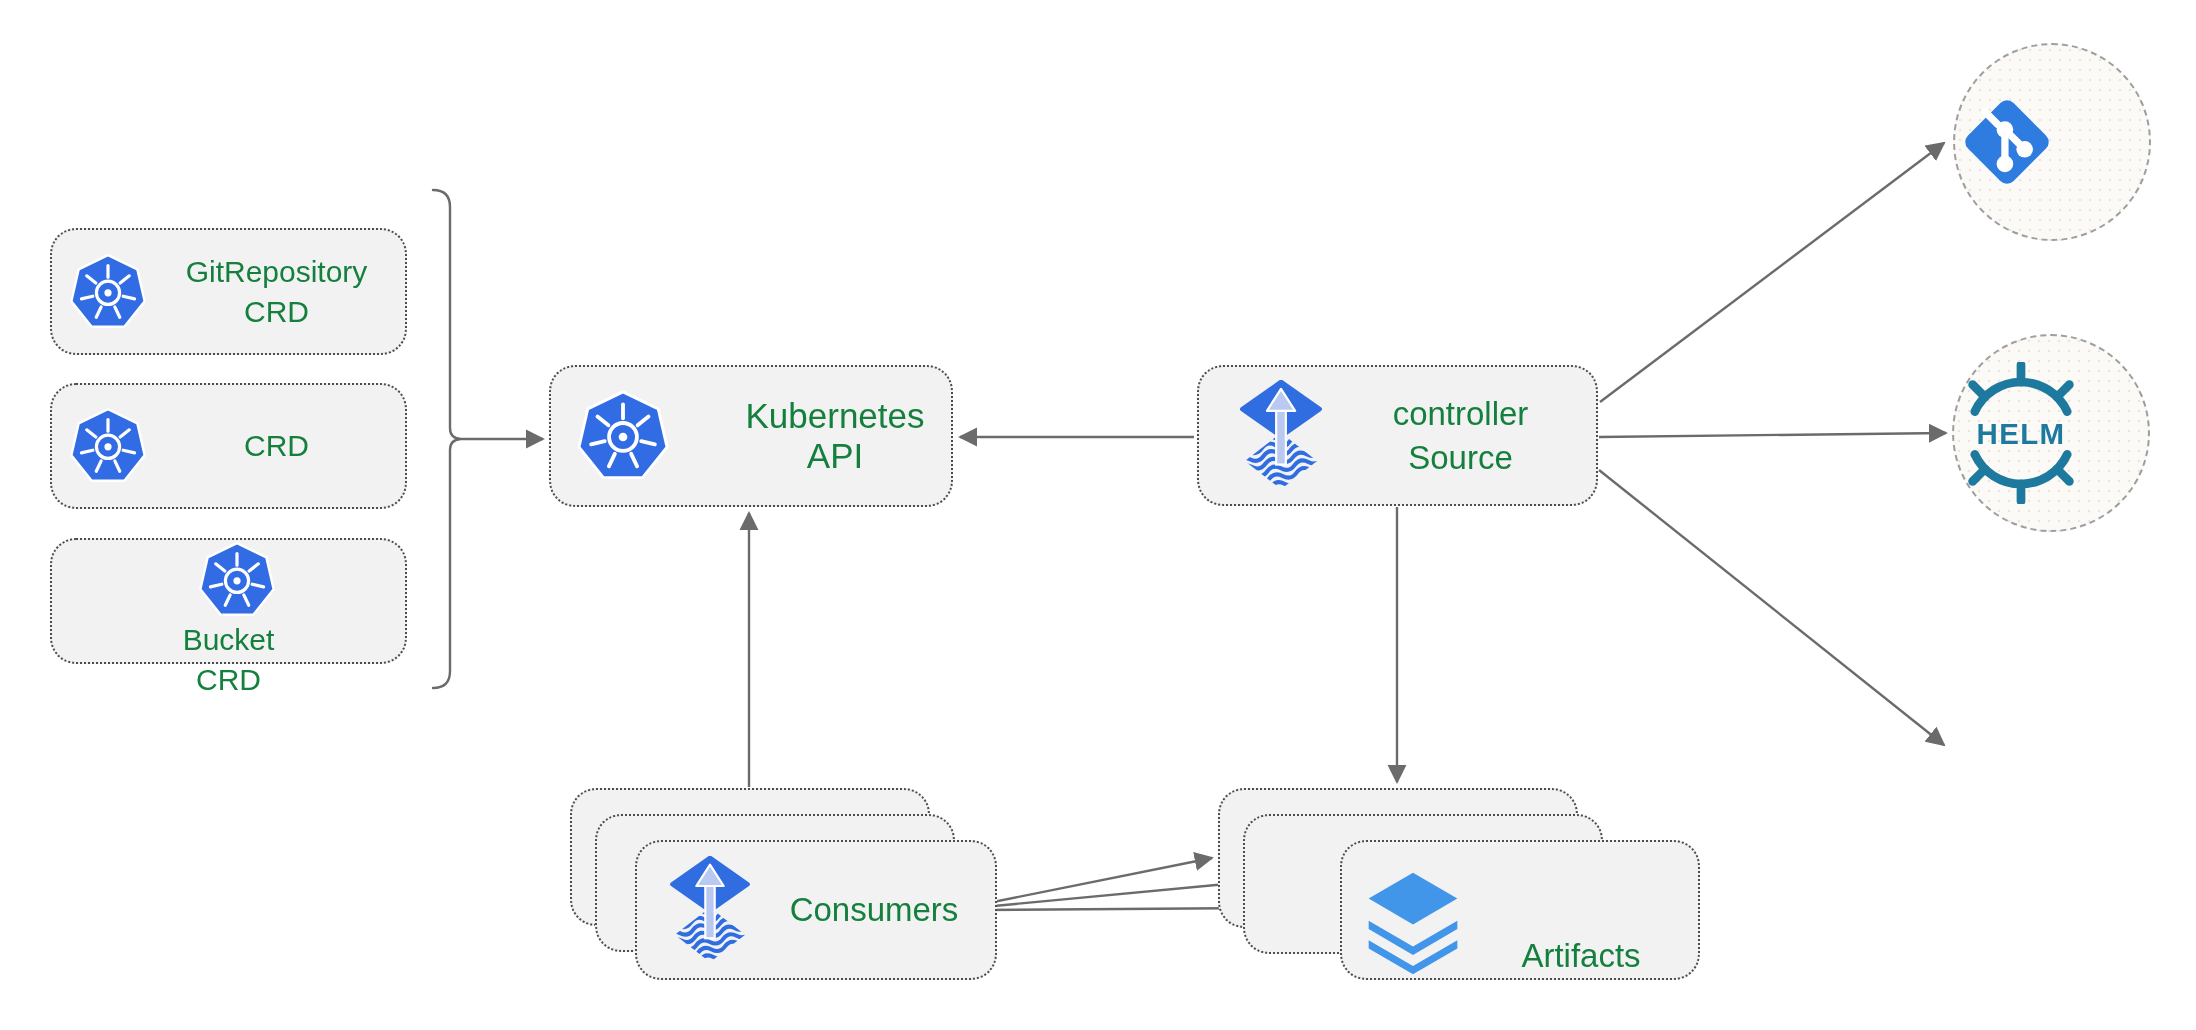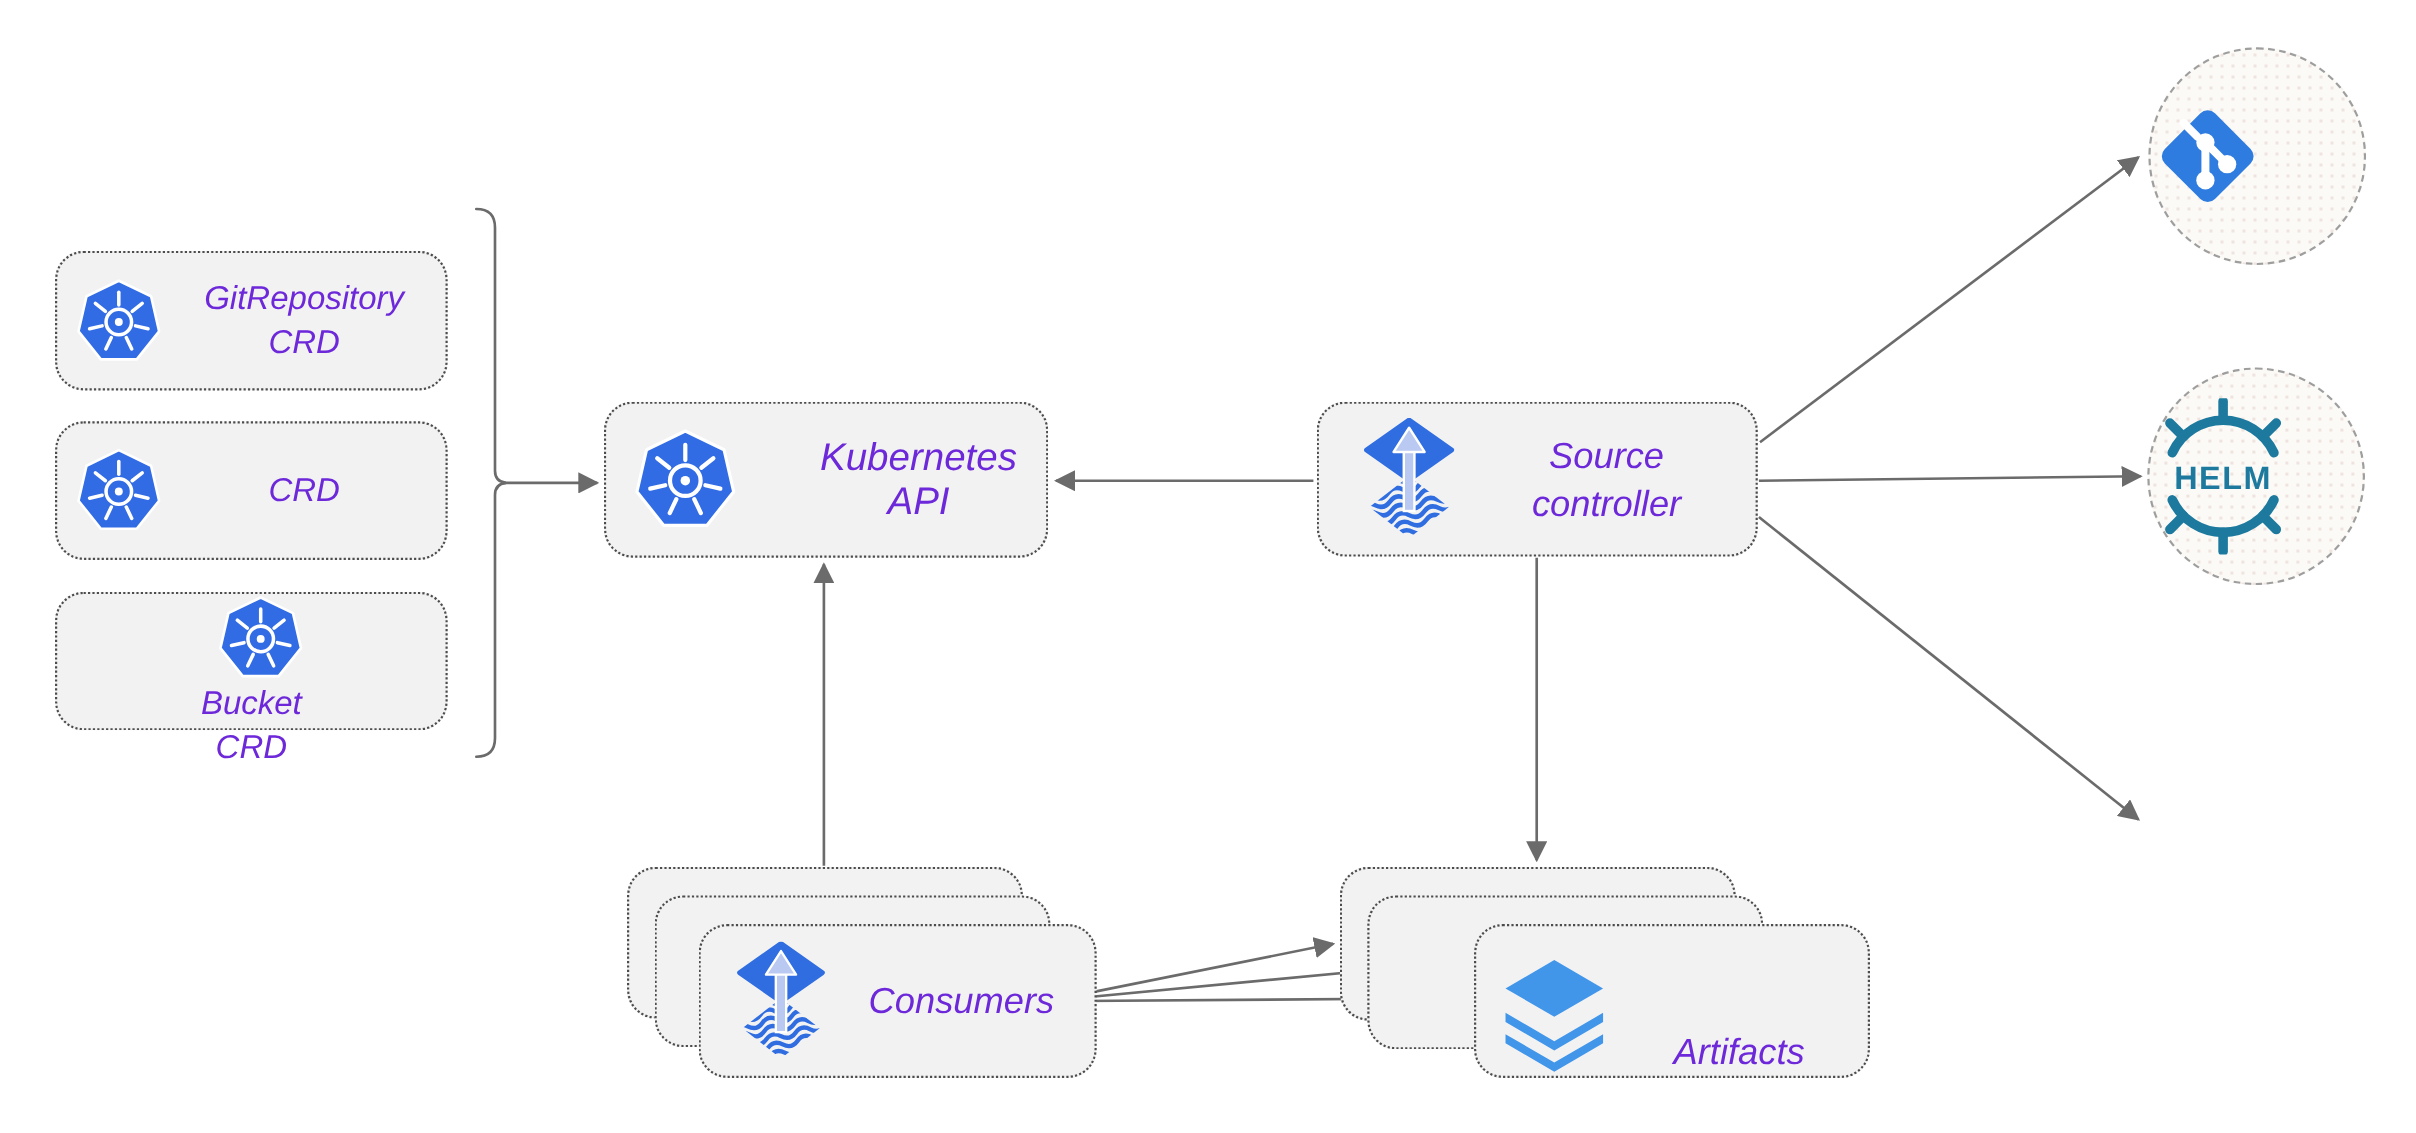--- a/index.html
+++ b/index.html
@@ -13,21 +13,21 @@
     display:flex;align-items:center;
   }
   .circle{
     position:absolute;width:198px;height:198px;box-sizing:border-box;
     border:2.5px dashed #9e9e9e;border-radius:50%;
     background-color:#fbfaf7;
     background-image:radial-gradient(rgba(205,160,150,0.25) 1.4px, transparent 1.6px);
     background-size:10px 10px;
     display:flex;align-items:center;justify-content:flex-start;
   }
-  .lbl{flex:1;text-align:center;color:#6d28d9;font-style:italic;}
+  .lbl{flex:1;text-align:center;color:#15803d;}
   .lbl-crd{font-size:30px;line-height:1.33;}
   .lbl-api{font-size:35px;}
   .lbl-main{font-size:33px;line-height:1.33;}
   .icon{flex:0 0 auto;display:block;}
   svg{display:block;}
   .connectors{position:absolute;left:0;top:0;pointer-events:none;}
   .hidden-defs{position:absolute;width:0;height:0;overflow:hidden;}
 </style>
 </head>
 <body>
@@ -128,22 +128,22 @@
         <use href="#sym-k8s"></use>
       </svg>
     <div class="lbl lbl-api">Kubernetes API</div>
   </div>
 
   <div class="box" style="left:1197px;top:365px;width:401px;height:141px;">
     <svg class="icon" width="88" height="111" style="margin-left:38px;">
         <use href="#sym-flux"></use>
       </svg>
     <div class="lbl lbl-main">
+      <div>controller</div>
       <div>Source</div>
-      <div>controller</div>
     </div>
   </div>
 
   <div class="box" style="left:570px;top:788px;width:360px;height:138px;"></div>
   <div class="box" style="left:595px;top:814px;width:360px;height:138px;"></div>
   <div class="box" style="left:635px;top:840px;width:362px;height:140px;">
     <svg class="icon" width="86" height="108" style="margin-left:30px;">
         <use href="#sym-flux"></use>
       </svg>
     <div class="lbl lbl-main">Consumers</div>

